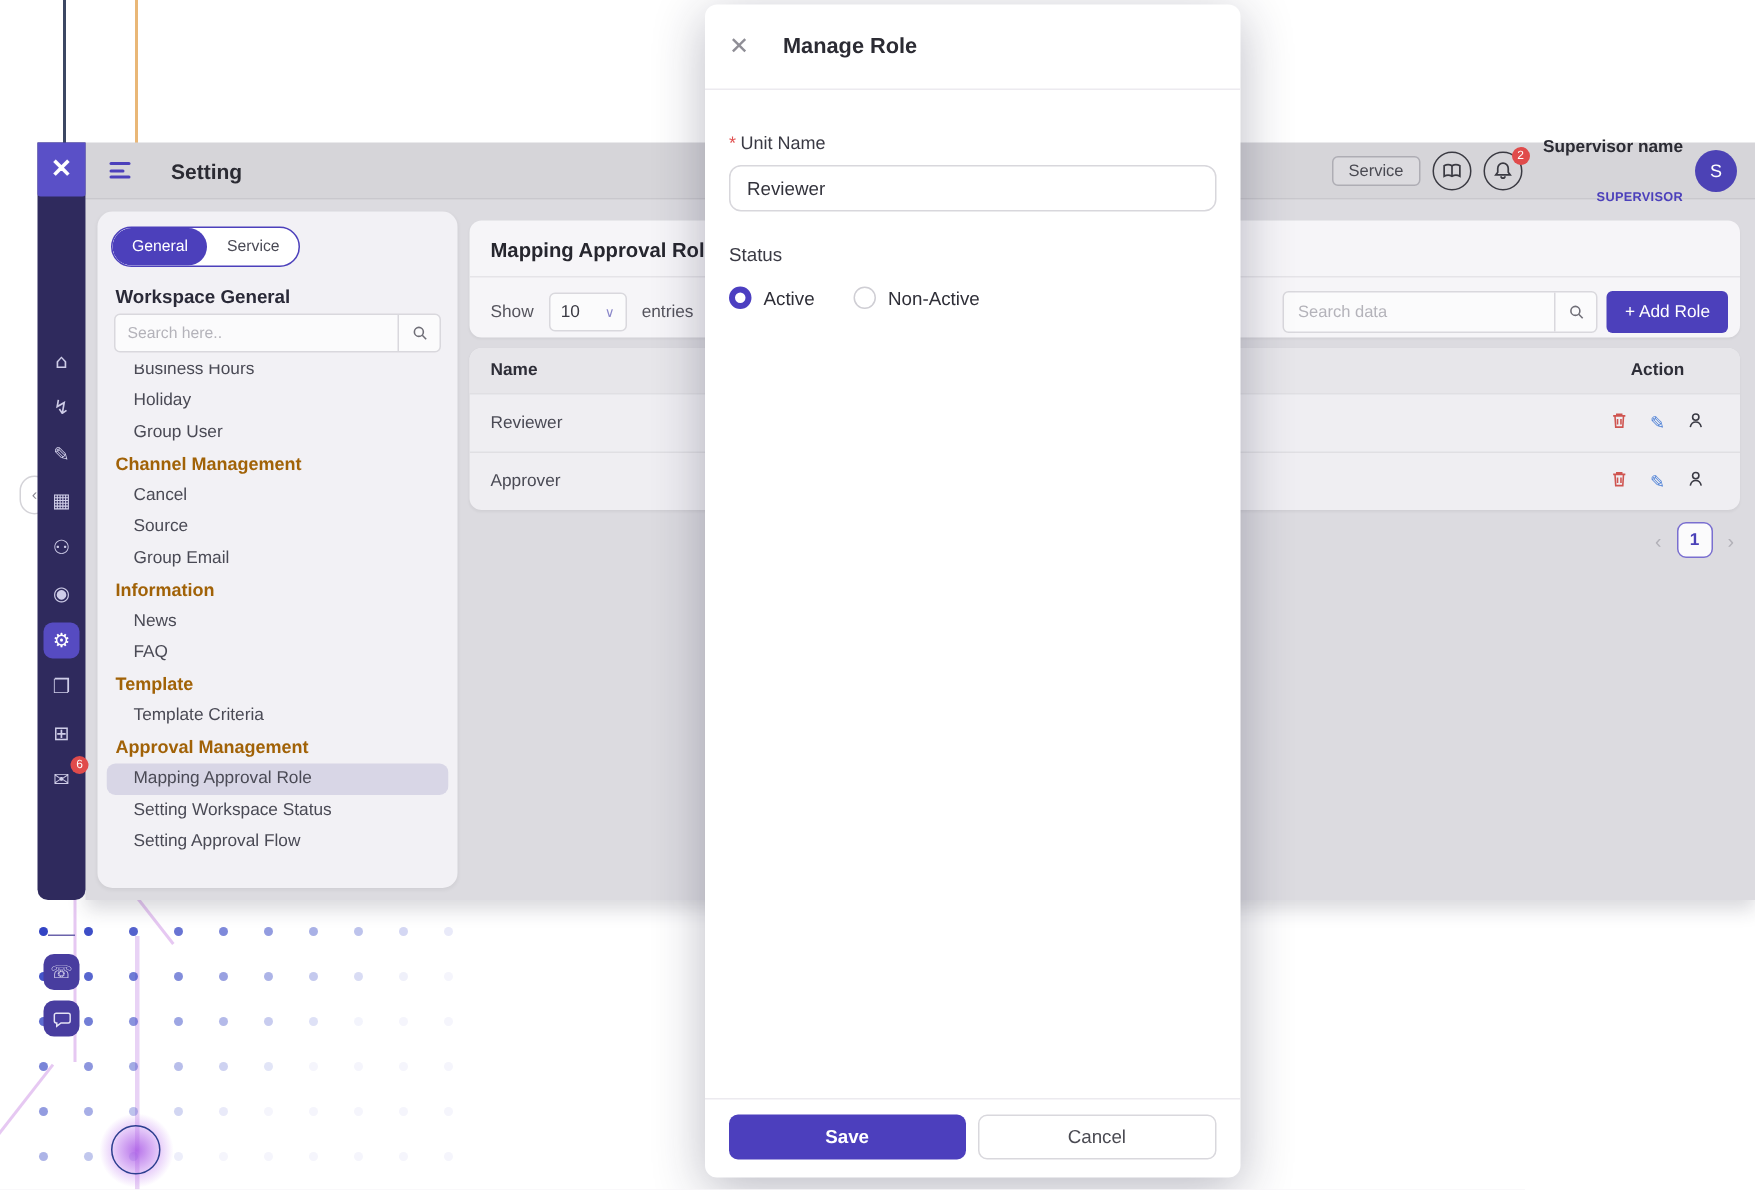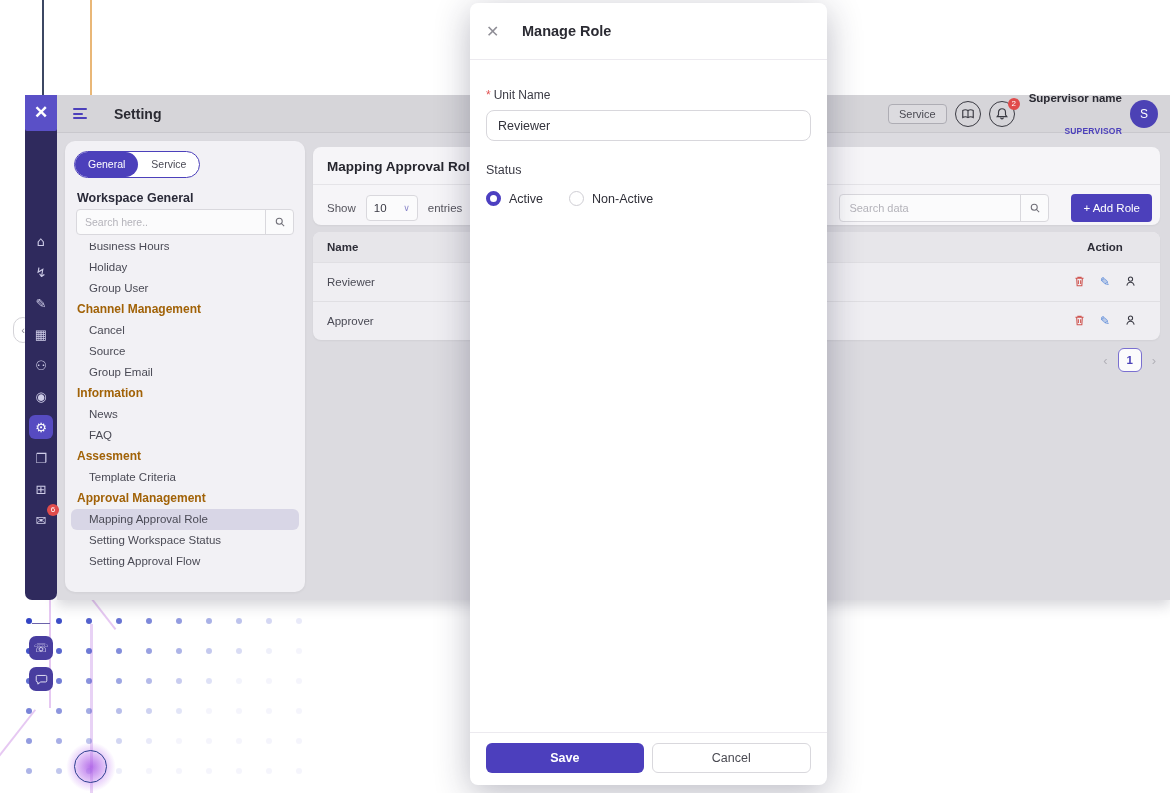--- a/index.html
+++ b/index.html
@@ -91,21 +91,21 @@
   .card { position:absolute; background:#f6f5f8; border-radius:8px; box-shadow:0 1px 2px rgba(0,0,0,.05); }
   #head-card { left:256px; top:14px; width:847px; height:78px; }
   .main-title { padding:12px 14px 10px; font-size:13.5px; font-weight:bold; color:#26262e; }
   .head-divider { height:1px; background:#e5e4e8; margin:0 0; }
   .controls-row { display:flex; align-items:center; padding:9px 8px 0 14px; }
   .show-label, .entries-label { font-size:11.5px; color:#55545d; }
   .page-size-select { width:52px; height:26px; margin:0 10px; background:#fbfbfc; border:1px solid #d9d8dd;
     border-radius:4px; display:flex; align-items:center; justify-content:space-between; padding:0 7px;
     font-size:11.5px; color:#3a3a44; }
   .page-size-select .chev { color:#8a87c9; font-size:9px; }
-  .controls-right { margin-left:auto; display:flex; align-items:flex-end; gap:22px; }
+  .controls-right { margin-left:auto; display:flex; align-items:flex-end; gap:6px; }
   .data-search { width:210px; height:28px; background:#fbfbfc; border:1px solid #d9d8dd; border-radius:4px; display:flex; }
   .data-search input { flex:1; border:0; outline:0; background:transparent; font-size:11px; color:#4a4a55;
     padding:0 9px; font-family:inherit; }
   .data-search input::placeholder { color:#b4b3ba; }
   .add-role-btn { height:28px; background:#4c40bb; color:#fff; font-size:11.5px; border:0; border-radius:4px;
     padding:0 12px; font-family:inherit; }
 
   #table-card { left:256px; top:99px; width:847px; height:108px; background:#efeef2; }
   .t-header { height:30px; background:#e7e6ea; border-radius:8px 8px 0 0; display:flex; align-items:center;
     font-size:11.5px; font-weight:bold; color:#2e2e38; }
@@ -329,21 +329,21 @@
         <div class="nav-item">Business Hours</div>
           <div class="nav-item">Holiday</div>
           <div class="nav-item">Group User</div>
           <div class="nav-item heading">Channel Management</div>
           <div class="nav-item">Cancel</div>
           <div class="nav-item">Source</div>
           <div class="nav-item">Group Email</div>
           <div class="nav-item heading">Information</div>
           <div class="nav-item">News</div>
           <div class="nav-item">FAQ</div>
-          <div class="nav-item heading">Assesment</div>
+          <div class="nav-item heading">Template</div>
           <div class="nav-item">Template Criteria</div>
           <div class="nav-item heading">Approval Management</div>
           <div class="nav-item active">Mapping Approval Role</div>
           <div class="nav-item">Setting Workspace Status</div>
           <div class="nav-item">Setting Approval Flow</div>
       </div>
     </div>
 
     <div class="card" id="head-card">
       <div class="main-title">Mapping Approval Role</div>

